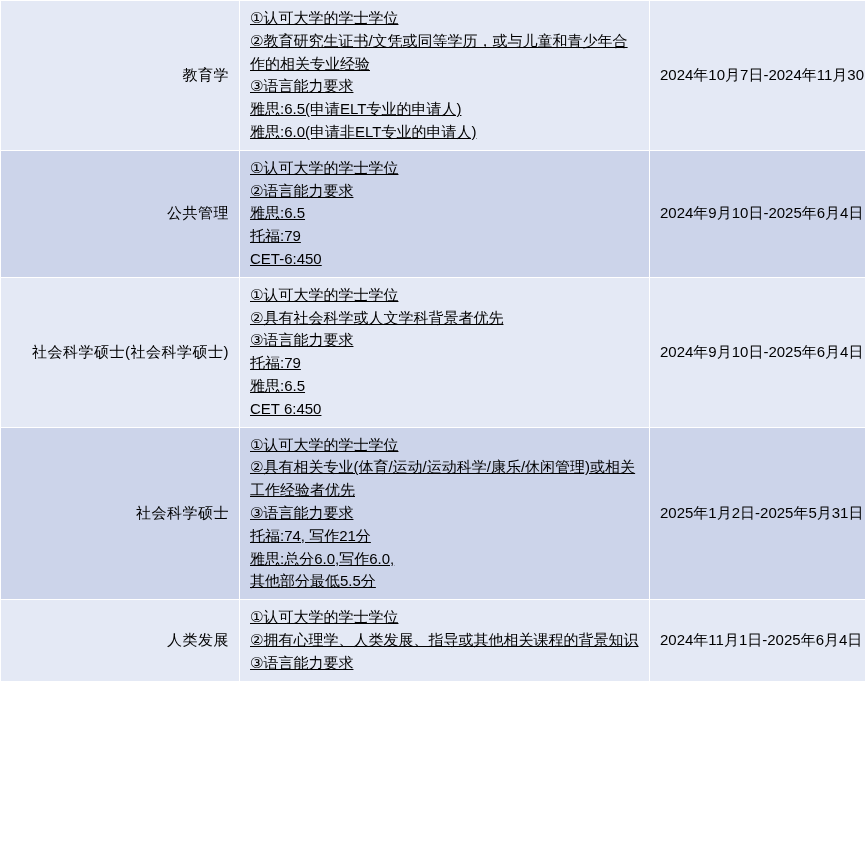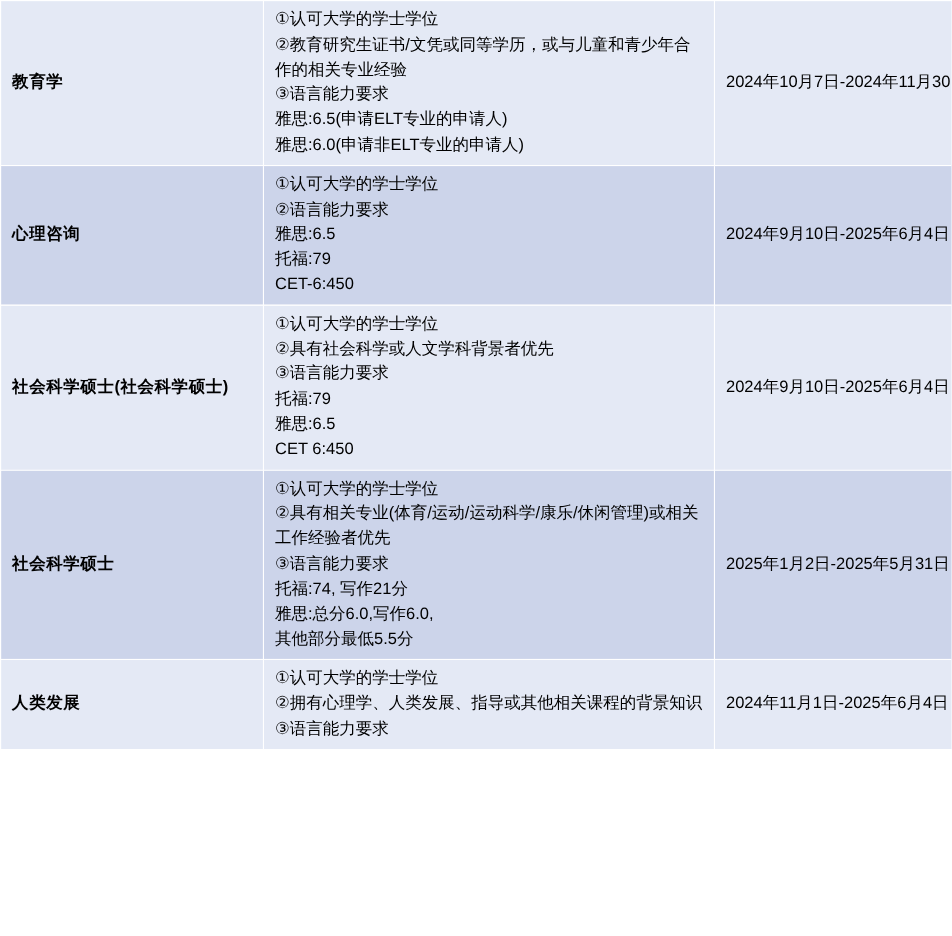--- a/index.html
+++ b/index.html
@@ -21,59 +21,59 @@
   }
   table.req-table td {
     border: 1px solid #ffffff;
     vertical-align: middle;
     padding: 6px 10px;
     font-size: 15px;
     line-height: 1.52;
   }
   td.col-program {
     width: 218px;
-    text-align: left;
-    font-weight: bold;
+    text-align: right;
+    font-weight: normal;
     font-size: 15.5px;
     letter-spacing: 0.5px;
   }
   td.col-req {
     width: 389px;
     text-align: left;
     padding-left: 14px;
     padding-right: 8px;
   }
   td.col-date {
     width: 256px;
     text-align: left;
     padding-left: 14px;
     padding-right: 10px;
     font-size: 14.5px;
   }
   tr.shade-light td { background: #e4e9f5; }
   tr.shade-dark td  { background: #ccd4ea; }
-  .req-line { white-space: pre-wrap; }
+  .req-line { white-space: pre-wrap; text-decoration: underline; }
   .date-text { white-space: pre-wrap; }
 </style>
 </head>
 <body>
 
 <table class="req-table">
   <tbody>
     <tr class="shade-light">
       <td class="col-program">教育学</td>
       <td class="col-req"><span class="req-line">①认可大学的学士学位
 ②教育研究生证书/文凭或同等学历，或与儿童和青少年合作的相关专业经验
 ③语言能力要求
 雅思:6.5(申请ELT专业的申请人)
 雅思:6.0(申请非ELT专业的申请人)</span></td>
       <td class="col-date"><span class="date-text">2024年10月7日-2024年11月30日</span></td>
     </tr>
     <tr class="shade-dark">
-      <td class="col-program">心理咨询</td>
+      <td class="col-program">公共管理</td>
       <td class="col-req"><span class="req-line">①认可大学的学士学位
 ②语言能力要求
 雅思:6.5
 托福:79
 CET-6:450</span></td>
       <td class="col-date"><span class="date-text">2024年9月10日-2025年6月4日</span></td>
     </tr>
     <tr class="shade-light">
       <td class="col-program">社会科学硕士(社会科学硕士)</td>
       <td class="col-req"><span class="req-line">①认可大学的学士学位

